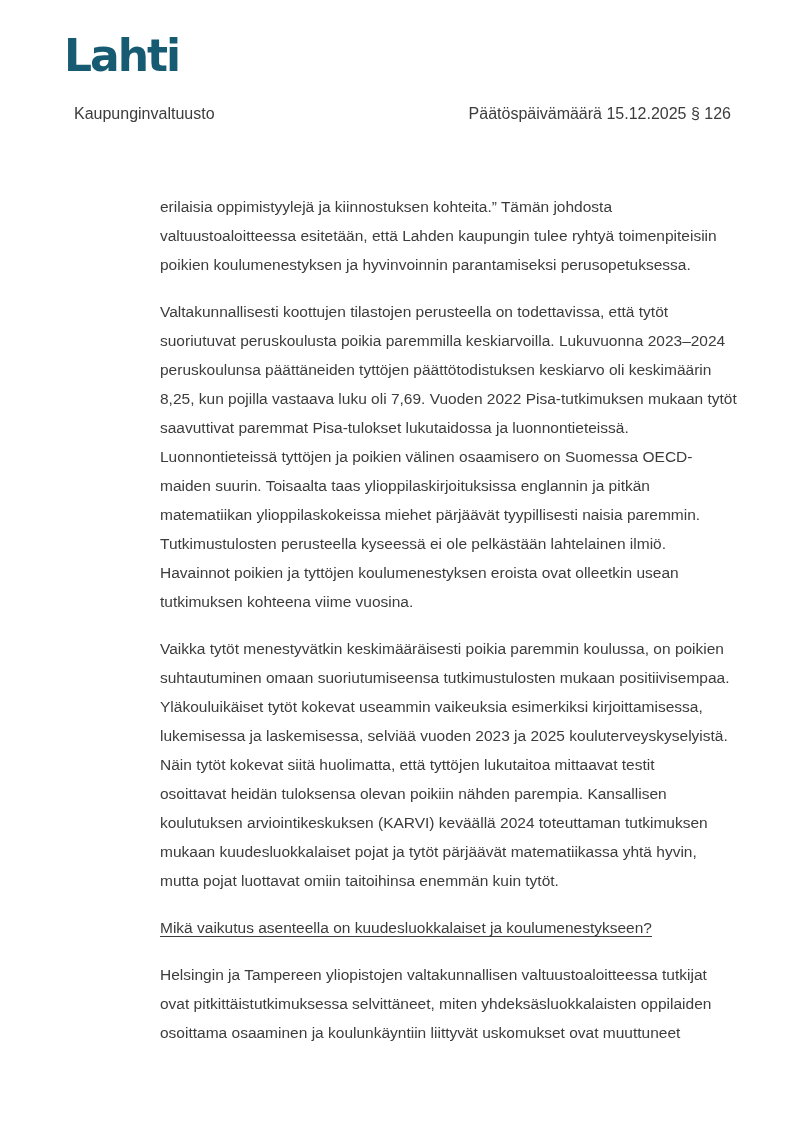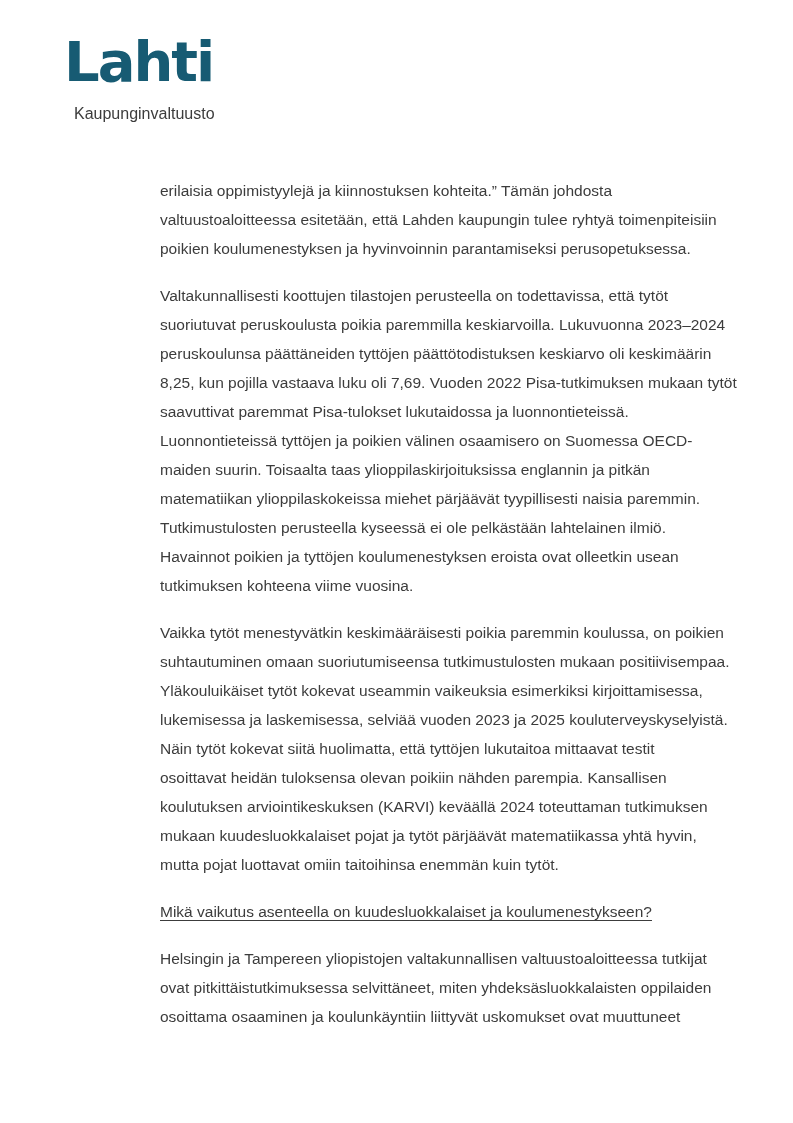--- a/index.html
+++ b/index.html
@@ -20,21 +20,21 @@
     width: 793px;
     height: 1123px;
     background: #ffffff;
   }
   .logo {
     position: absolute;
     left: 64px;
     top: 34px;
     font-family: "DejaVu Sans", sans-serif;
     font-weight: 700;
-    font-size: 56px;
+    font-size: 44px;
     letter-spacing: -2px;
     color: #175b73;
     line-height: 1;
   }
   .header-row {
     position: absolute;
     left: 74px;
     right: 62px;
     top: 104px;
     display: flex;
@@ -46,38 +46,39 @@
   .doc-body {
     position: absolute;
     left: 160px;
     top: 176px;
     width: 575px;
     font-size: 15.5px;
     line-height: 29px;
     color: #3c3c3c;
   }
   .doc-body p {
-    margin: 0 0 18px 0;
+    margin: 16px 0 18px 0;
     white-space: pre;   
   }
   .doc-body p.section-heading {
     text-decoration: underline;
     text-underline-offset: 3px;
     white-space: normal;
   }
 </style>
 </head>
 <body>
 
 <div class="page">
 
   <div class="logo">Lahti</div>
 
   <div class="header-row">
     <span>Kaupunginvaltuusto</span>
+    <span>Päätöspäivämäärä 15.12.2025 § 126</span>
   </div>
 
   <div class="doc-body">
     <p>erilaisia oppimistyylejä ja kiinnostuksen kohteita.” Tämän johdosta
 valtuustoaloitteessa esitetään, että Lahden kaupungin tulee ryhtyä toimenpiteisiin
 poikien koulumenestyksen ja hyvinvoinnin parantamiseksi perusopetuksessa.</p>
 
     <p>Valtakunnallisesti koottujen tilastojen perusteella on todettavissa, että tytöt
 suoriutuvat peruskoulusta poikia paremmilla keskiarvoilla. Lukuvuonna 2023–2024
 peruskoulunsa päättäneiden tyttöjen päättötodistuksen keskiarvo oli keskimäärin

